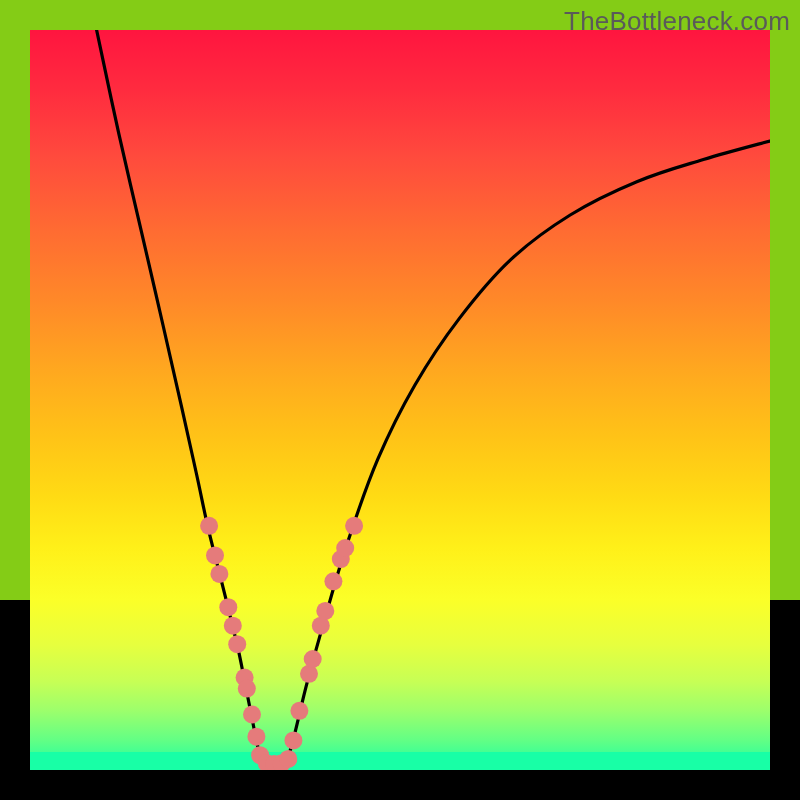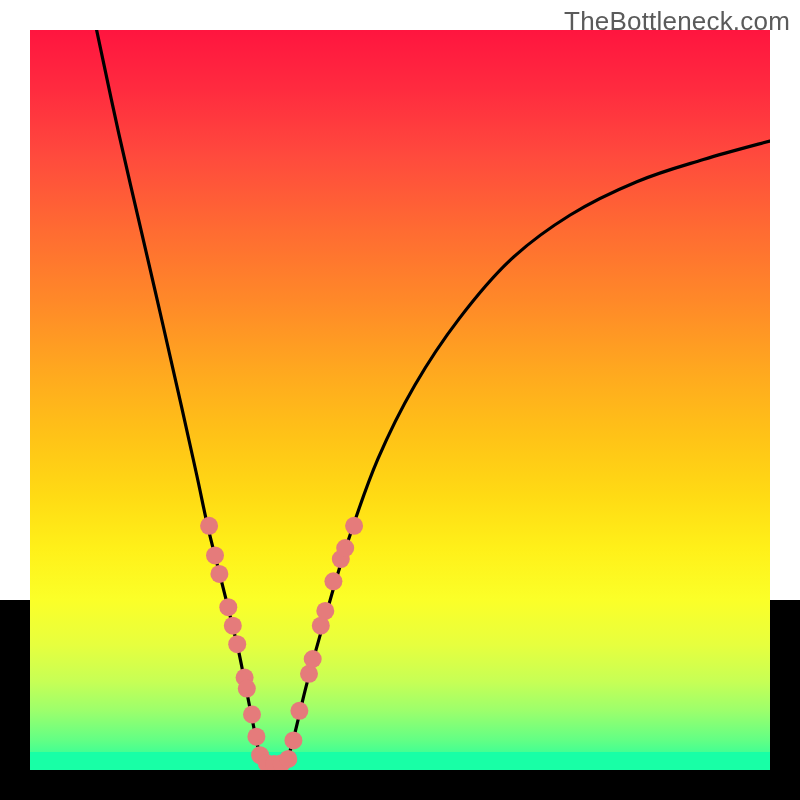--- a/index.html
+++ b/index.html
@@ -8,21 +8,21 @@
     width: 800px;
     height: 800px;
     overflow: hidden;
     background: #000;
     font-family: Arial, Helvetica, sans-serif;
   }
   .frame {
     position: relative;
     width: 800px;
     height: 600px;
-    background: #ffffff;
+    background: #84cc16;
   }
   .watermark {
     position: absolute;
     top: 6px;
     right: 10px;
     color: #5a5a5a;
     font-size: 26px;
     font-weight: 400;
     letter-spacing: 0.2px;
     z-index: 20;

